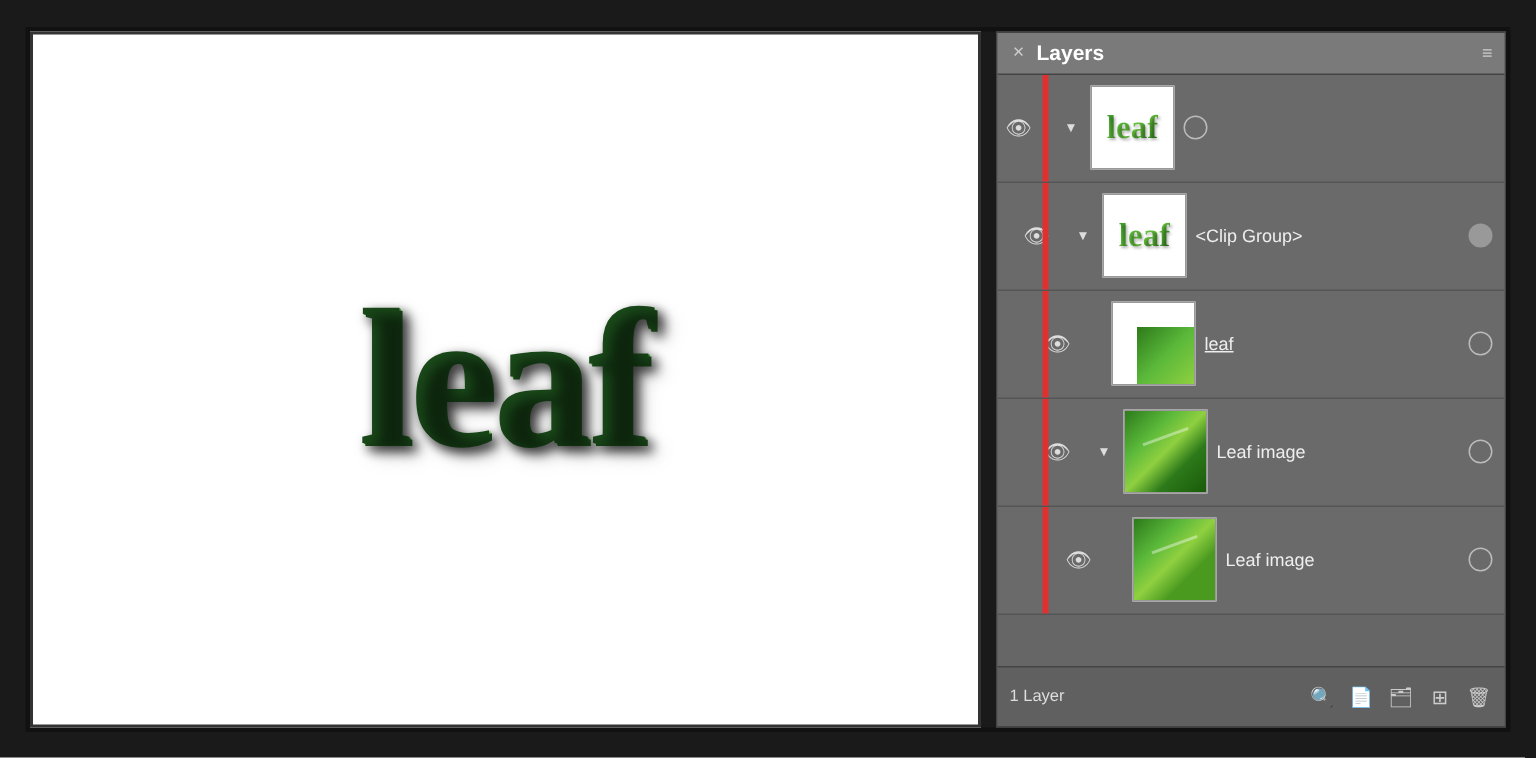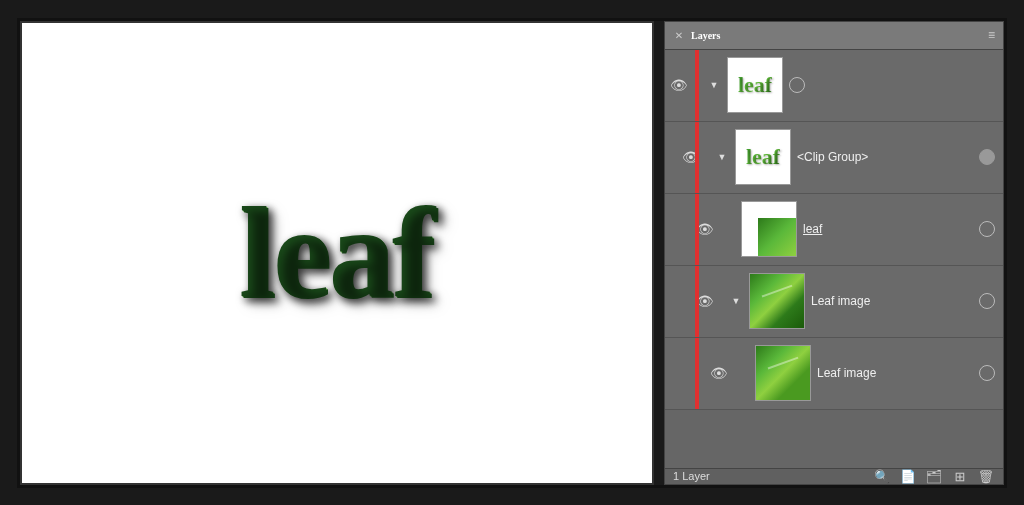--- a/index.html
+++ b/index.html
@@ -68,25 +68,24 @@
       width: 12px;
       height: 12px;
       margin-right: 6px;
       color: #ccc;
       font-size: 10px;
       display: flex;
       align-items: center;
       justify-content: center;
     }
     .panel-title {
-      font-size: 10px;
+      font-size: 14px;
       font-weight: bold;
       color: #fff;
       flex: 1;
-      font-family: Liberation Serif, serif;
     }
     .panel-menu-icon {
       color: #ccc;
       font-size: 12px;
       cursor: pointer;
     }
     .panel-body {
       flex: 1;
       overflow-y: auto;
       background: #666;
@@ -199,21 +198,21 @@
       margin-right: 4px;
     }
     .circle-icon.filled {
       background: #999;
       border-color: #999;
     }
     
     .panel-footer {
       background: #606060;
       border-top: 1px solid #444;
-      height: 16px;
+      height: 40px;
       display: flex;
       align-items: center;
       padding: 0 8px;
       gap: 8px;
     }
     .footer-text {
       font-size: 11px;
       color: #ddd;
       flex: 1;
     }

